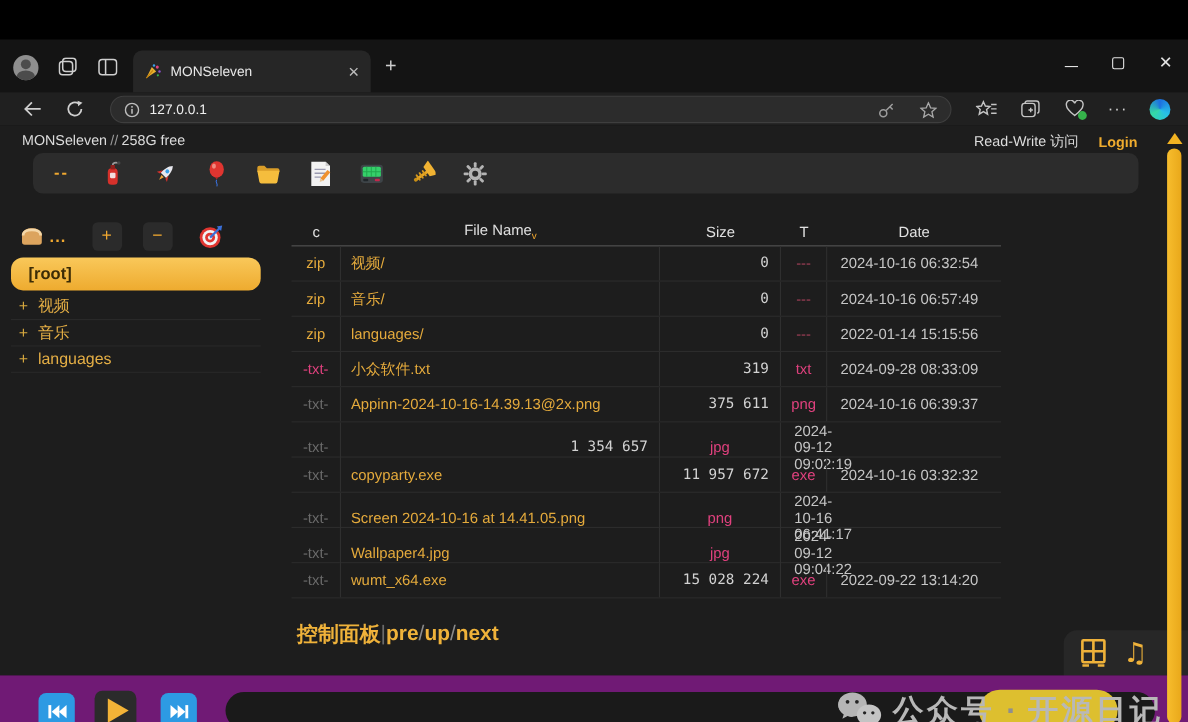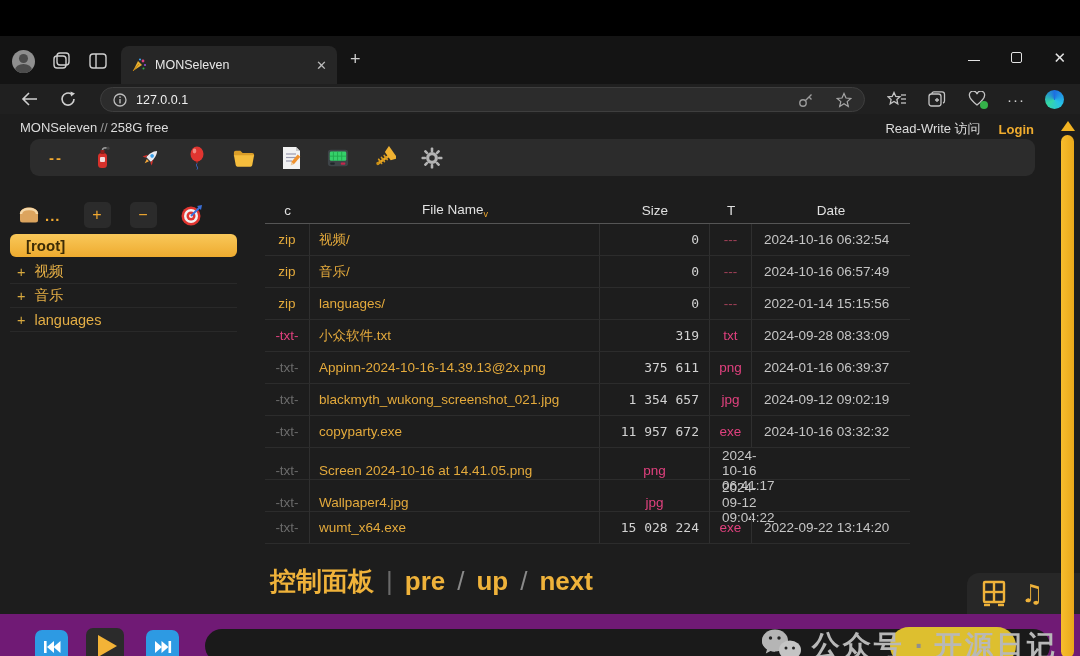--- a/index.html
+++ b/index.html
@@ -41,39 +41,39 @@
   .op{width:22px;height:24px;display:flex;align-items:center;justify-content:center;}
   .dashes{color:#f0a830;font-weight:bold;font-size:15px;letter-spacing:2px;}
 
   
   .tree{position:absolute;left:10px;top:82px;width:227px;}
   .tree-ctl{display:flex;align-items:center;height:38px;gap:9px;padding-left:8px;}
   .tree-btn{width:27px;height:26px;background:#2b2b2b;border-radius:5px;color:#f0a830;font-size:16px;display:flex;align-items:center;justify-content:center;}
   .dots{color:#f0a830;font-weight:bold;font-size:15px;letter-spacing:1px;margin-left:-4px;}
   .tree-item{height:24px;display:flex;align-items:center;border-bottom:1px solid #292929;color:#e4ae45;font-size:14.5px;padding-left:7px;gap:9px;}
   .tree-item .pfx{color:#d8a93f;}
-  .tree-item.sel{background:linear-gradient(#f9c85a,#eeab2f);border-radius:6px;border-bottom:none;color:#3c2c06;font-weight:bold;font-size:15px;height:23px;margin-bottom:3px;}
+  .tree-item.sel{background:linear-gradient(#f9c85a,#eeab2f);border-radius:11px;border-bottom:none;color:#3c2c06;font-weight:bold;font-size:15px;height:30px;margin-bottom:3px;}
 
   
   .ftable{position:absolute;left:265px;top:84px;width:645px;}
   .frow{display:grid;grid-template-columns:45px 290px 110px 42px 158px;}
   .fhead{height:26px;align-items:center;border-bottom:1px solid #555;color:#e0e0e0;font-size:13.5px;}
   .fhead > div{text-align:center;}
   .sortv{color:#f0a830;font-size:9px;vertical-align:-3px;}
   .fbody .frow{height:32px;align-items:center;border-bottom:1px solid #2c2c2c;font-size:13.5px;}
   .fbody .frow > div{height:100%;display:flex;align-items:center;}
   .c-c{justify-content:center;border-right:1px solid #2f2f2f;}
   .c-name{padding-left:9px;color:#e4aa3c;border-right:1px solid #2f2f2f;}
   .c-size{justify-content:flex-end;padding-right:10px;font-family:"DejaVu Sans Mono",monospace;font-size:13px;color:#d2d2d2;border-right:1px solid #2f2f2f;}
   .c-ext{justify-content:center;border-right:1px solid #2f2f2f;}
   .c-date{padding-left:12px;color:#c6c6c6;font-size:13.5px;}
   .gold{color:#e4aa3c;} .gray{color:#6b6b6b;} .pink{color:#e0417e;} .muted{color:#a24058;}
 
   
-  .pfoot{position:absolute;left:270px;top:450px;display:flex;align-items:center;gap:12px;font-size:26px;font-weight:bold;color:#efb23a;}
+  .pfoot{position:absolute;left:270px;top:450px;display:flex;align-items:center;font-size:19px;font-weight:bold;color:#efb23a;}
   .pfoot .bar{color:#6a6a6a;font-weight:normal;}
   .pfoot .sl{color:#8a8a8a;font-weight:normal;}
 
   
   .corner{position:absolute;left:967px;top:459px;width:113px;height:41px;background:#272727;border-radius:12px 0 0 0;display:flex;align-items:center;gap:14px;padding-left:14px;}
   .notei{color:#efb23a;font-size:25px;line-height:25px;font-family:"DejaVu Sans",sans-serif;}
 
   
   .sb-up,.sb-dn{position:absolute;left:1061px;width:0;height:0;border-left:7px solid transparent;border-right:7px solid transparent;z-index:30;}
   .sb-up{top:85px;border-bottom:10px solid #f2b322;}
@@ -385,26 +385,25 @@
     <div class="c-size">319</div>
     <div class="c-ext pink">txt</div>
     <div class="c-date">2024-09-28 08:33:09</div>
   </div>
 
   <div class="frow">
     <div class="c-c gray">-txt-</div>
     <div class="c-name">Appinn-2024-10-16-14.39.13@2x.png</div>
     <div class="c-size">375 611</div>
     <div class="c-ext pink">png</div>
-    <div class="c-date">2024-01-16 06:39:37</div>
+    <div class="c-date">2024-10-16 06:39:37</div>
   </div>
 
   <div class="frow">
     <div class="c-c gray">-txt-</div>
-    <div class="c-name">blackmyth_wukong_screenshot_021.jpg</div>
     <div class="c-size">1 354 657</div>
     <div class="c-ext pink">jpg</div>
     <div class="c-date">2024-09-12 09:02:19</div>
   </div>
 
   <div class="frow">
     <div class="c-c gray">-txt-</div>
     <div class="c-name">copyparty.exe</div>
     <div class="c-size">11 957 672</div>
     <div class="c-ext pink">exe</div>

